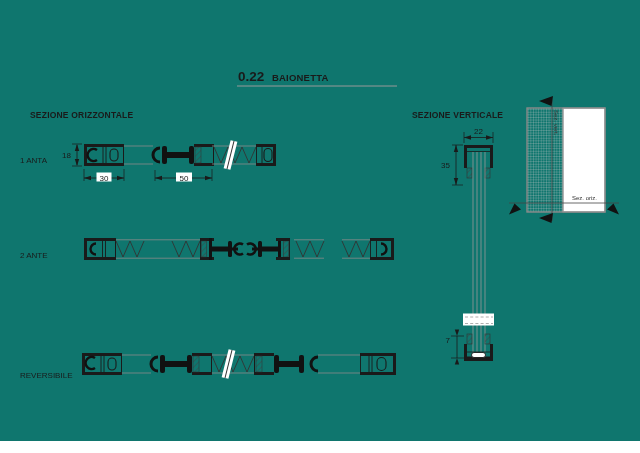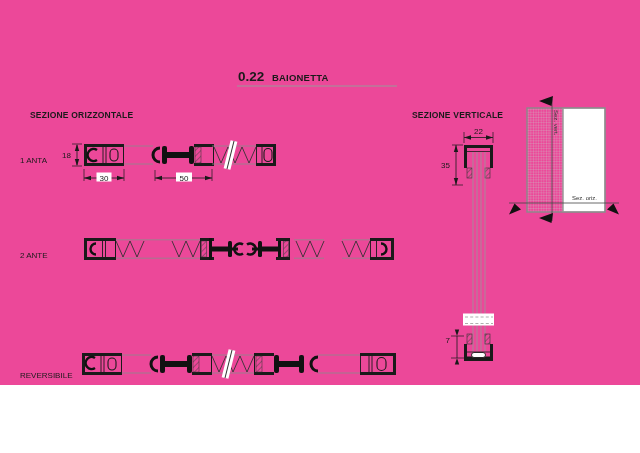--- a/index.html
+++ b/index.html
@@ -1,16 +1,16 @@
 <!DOCTYPE html>
 <html><head>
 <meta charset="utf-8">
 <style>
   html,body{margin:0;padding:0;background:#fff;}
-  .page{position:relative;width:640px;height:385px;background:#ec4899;overflow:hidden;}
+  .page{position:relative;width:640px;height:441px;background:#0f766e;overflow:hidden;}
   svg text{font-family:"Liberation Sans","DejaVu Sans",sans-serif;fill:#1a1a1a;}
   .ttl-num{font-size:13.5px;font-weight:bold;}
   .ttl-name{font-size:9.5px;font-weight:bold;letter-spacing:.2px;}
   .hdr{font-size:8.5px;font-weight:bold;letter-spacing:.2px;}
   .rowlbl{font-size:8px;}
   .dim{font-size:8px;}
   .cutlbl{font-size:6px;fill:#333;}
 </style>
 </head>
 <body>

